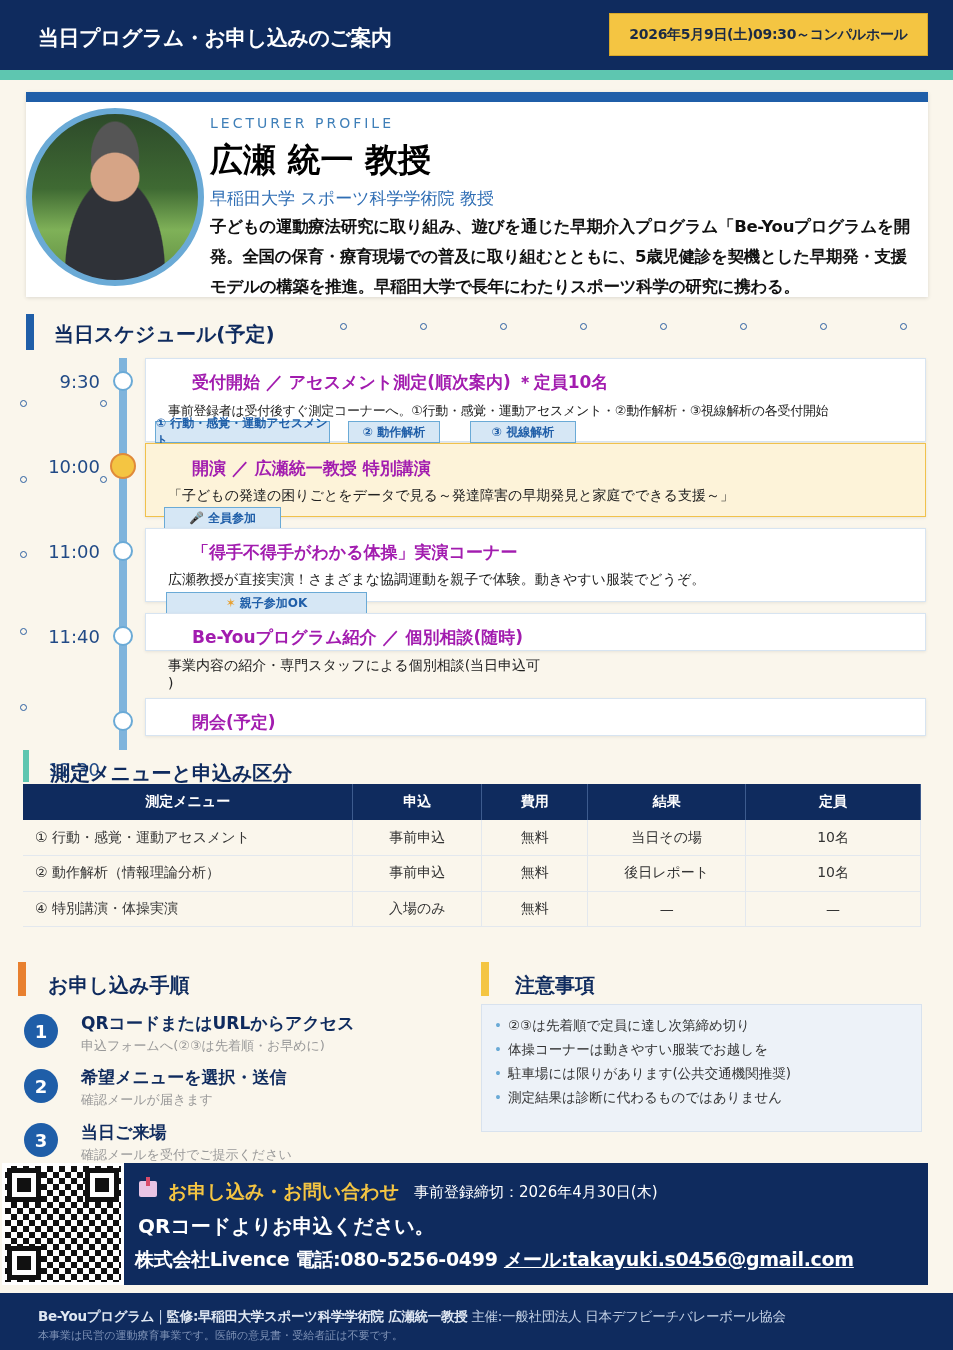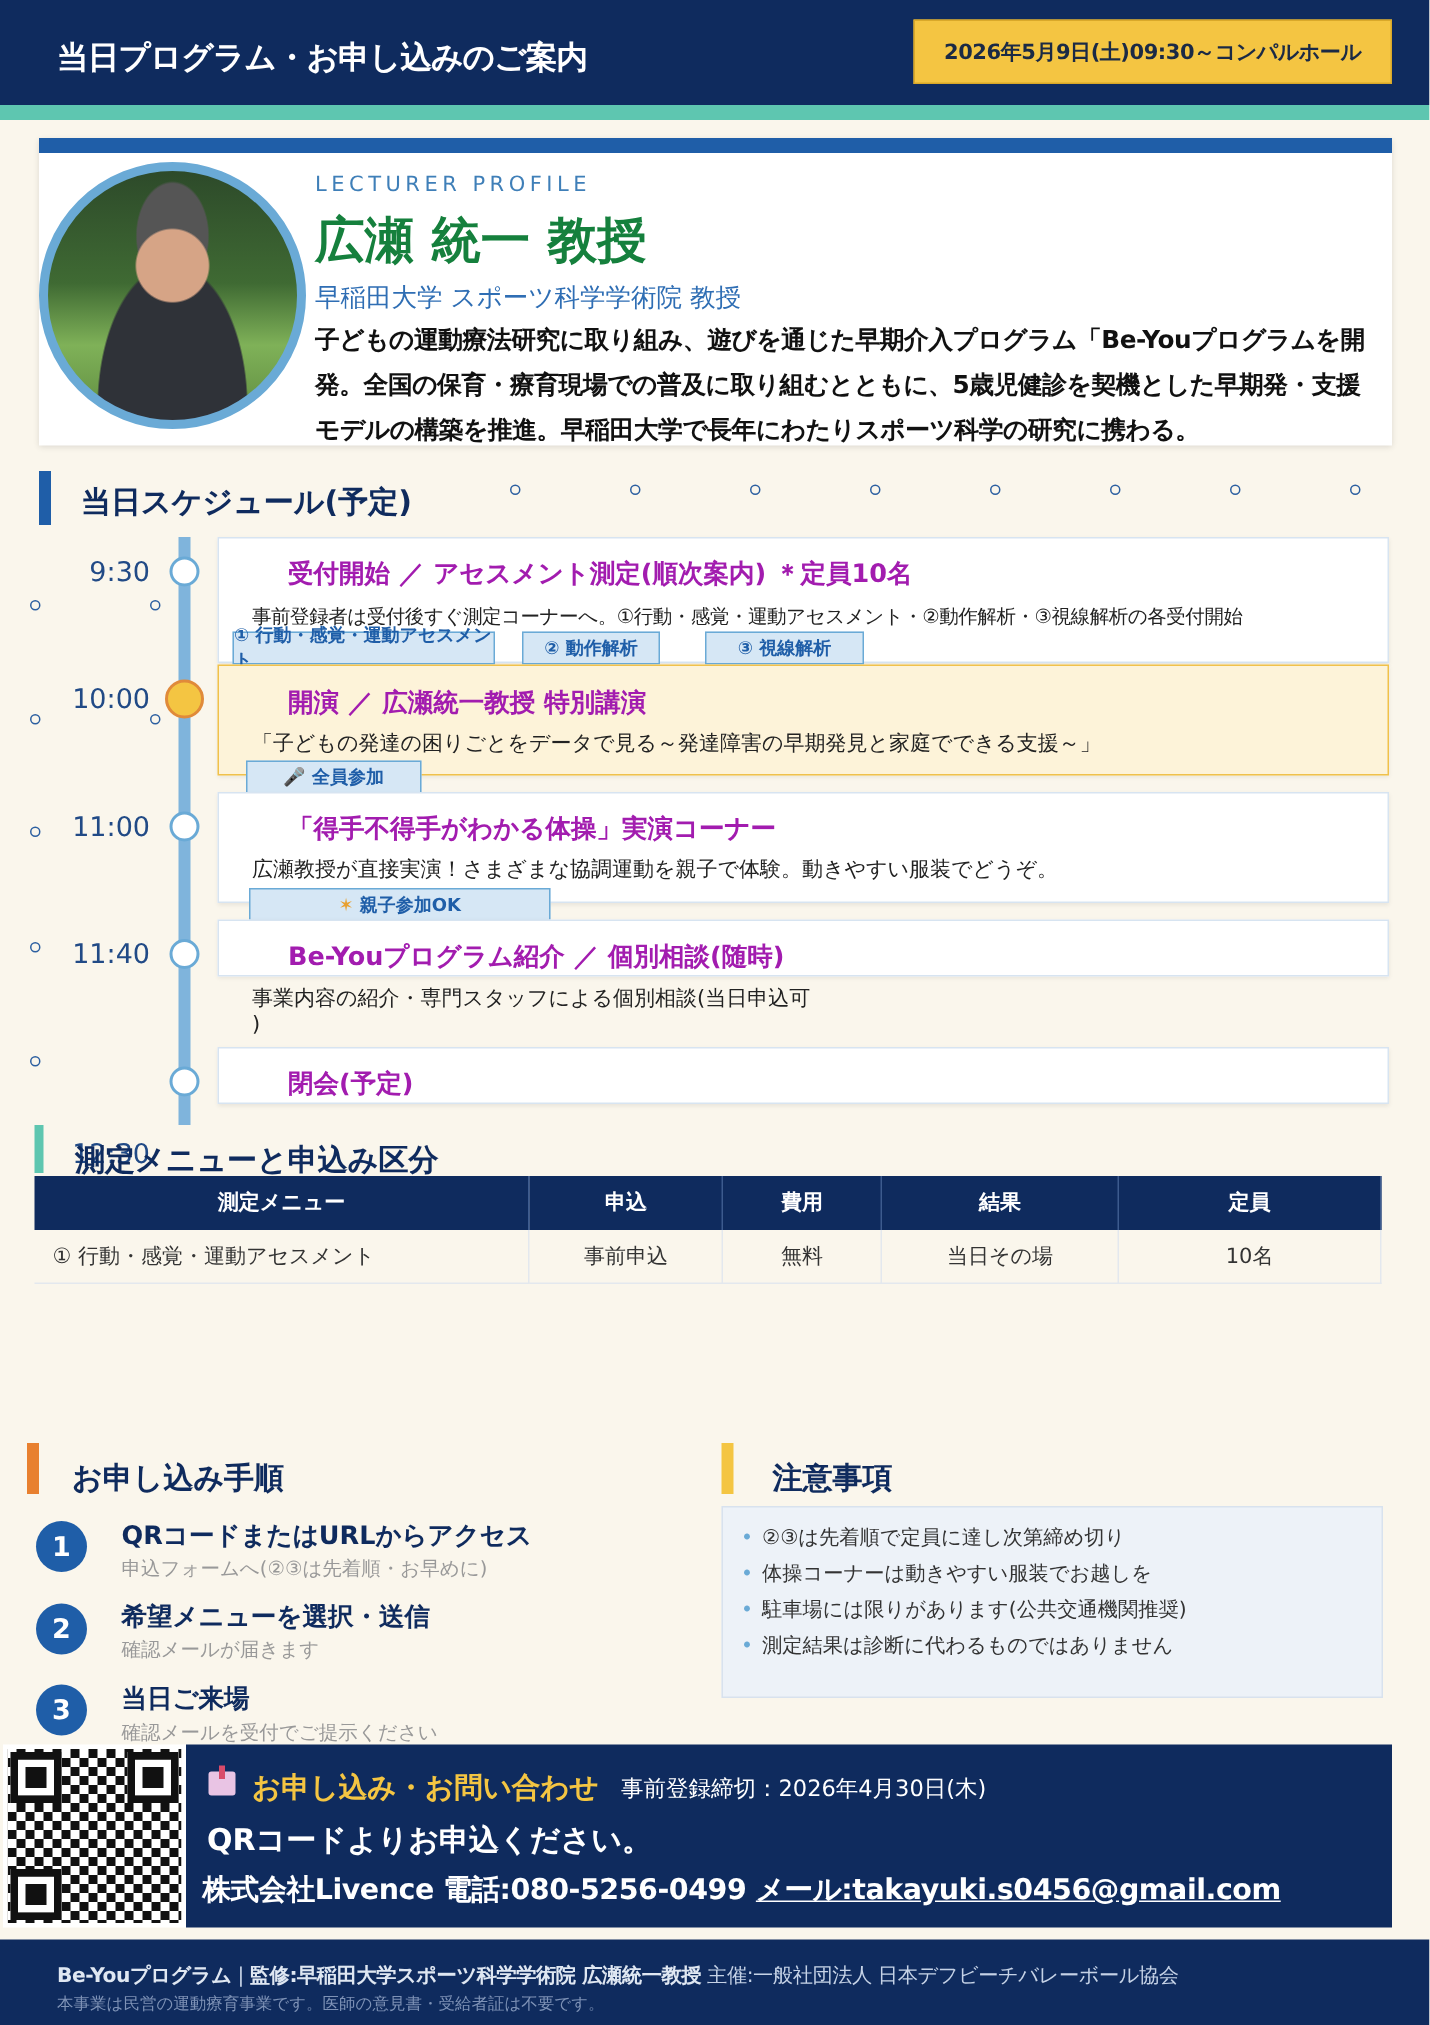--- a/index.html
+++ b/index.html
@@ -23,21 +23,21 @@
   
   .profile-card { left: 26px; top: 92px; width: 902px; height: 205px; background: #fff; box-shadow: 0 1px 4px rgba(0,0,0,0.12); }
   .profile-topbar { left: 26px; top: 92px; width: 902px; height: 10px; background: #1f5ea8; }
   .avatar { left: 26px; top: 108px; width: 178px; height: 178px; border-radius: 50%; border: 6px solid #6aaad6;
     background: radial-gradient(circle at 50% 38%, #d6a486 0 18%, transparent 19%),
                 radial-gradient(ellipse at 50% 26%, #555 0 20%, transparent 21%),
                 radial-gradient(ellipse at 50% 95%, #2f3238 0 42%, transparent 43%),
                 linear-gradient(180deg, #2d4a2a 0%, #3f6a33 45%, #7fb158 70%, #5f8c40 100%);
     overflow: hidden; }
   .lecturer-label { left: 210px; top: 115px; font-size: 14px; color: #3f7fb8; letter-spacing: 3px; }
-  .lecturer-name { left: 210px; top: 138px; font-size: 33px; color: #15803d; font-weight: bold; }
+  .lecturer-name { left: 210px; top: 138px; font-size: 33px; color: #000000; font-weight: bold; }
   .lecturer-affil { left: 210px; top: 187px; font-size: 17px; color: #2f6eb4; }
   .lecturer-bio { left: 210px; top: 212px; width: 710px; font-size: 16.5px; line-height: 30px; color: #111; font-weight: bold; letter-spacing: -0.3px; }
 
   
   .section-bar { width: 8px; }
   .section-title { font-size: 20px; color: #0f2b5e; font-weight: bold; }
 
   .dot { position: absolute; width: 7px; height: 7px; border: 1.5px solid #2c5fa0; border-radius: 50%; }
 
   
@@ -182,20 +182,34 @@
     </tr>
   </thead>
   <tbody>
     <tr>
       <td class="left">① 行動・感覚・運動アセスメント</td>
       <td>事前申込</td>
       <td>無料</td>
       <td>当日その場</td>
       <td>10名</td>
     </tr>
+    <tr>
+      <td class="left">② 動作解析（情報理論分析）</td>
+      <td>事前申込</td>
+      <td>無料</td>
+      <td>後日レポート</td>
+      <td>10名</td>
+    </tr>
+    <tr>
+      <td class="left">④ 特別講演・体操実演</td>
+      <td>入場のみ</td>
+      <td>無料</td>
+      <td>—</td>
+      <td>—</td>
+    </tr>
   </tbody>
 </table>
 
 <div class="abs section-bar" style="left:18px;top:962px;height:34px;background:#e8802f;"></div>
 <div class="abs section-title" style="left:48px;top:972px;">お申し込み手順</div>
 
 <div class="abs step-circle" style="left:24px;top:1014px;">1</div>
 <div class="abs step-title" style="left:81px;top:1012px;">QRコードまたはURLからアクセス</div>
 <div class="abs step-sub" style="left:81px;top:1037px;">申込フォームへ(②③は先着順・お早めに)</div>
 

